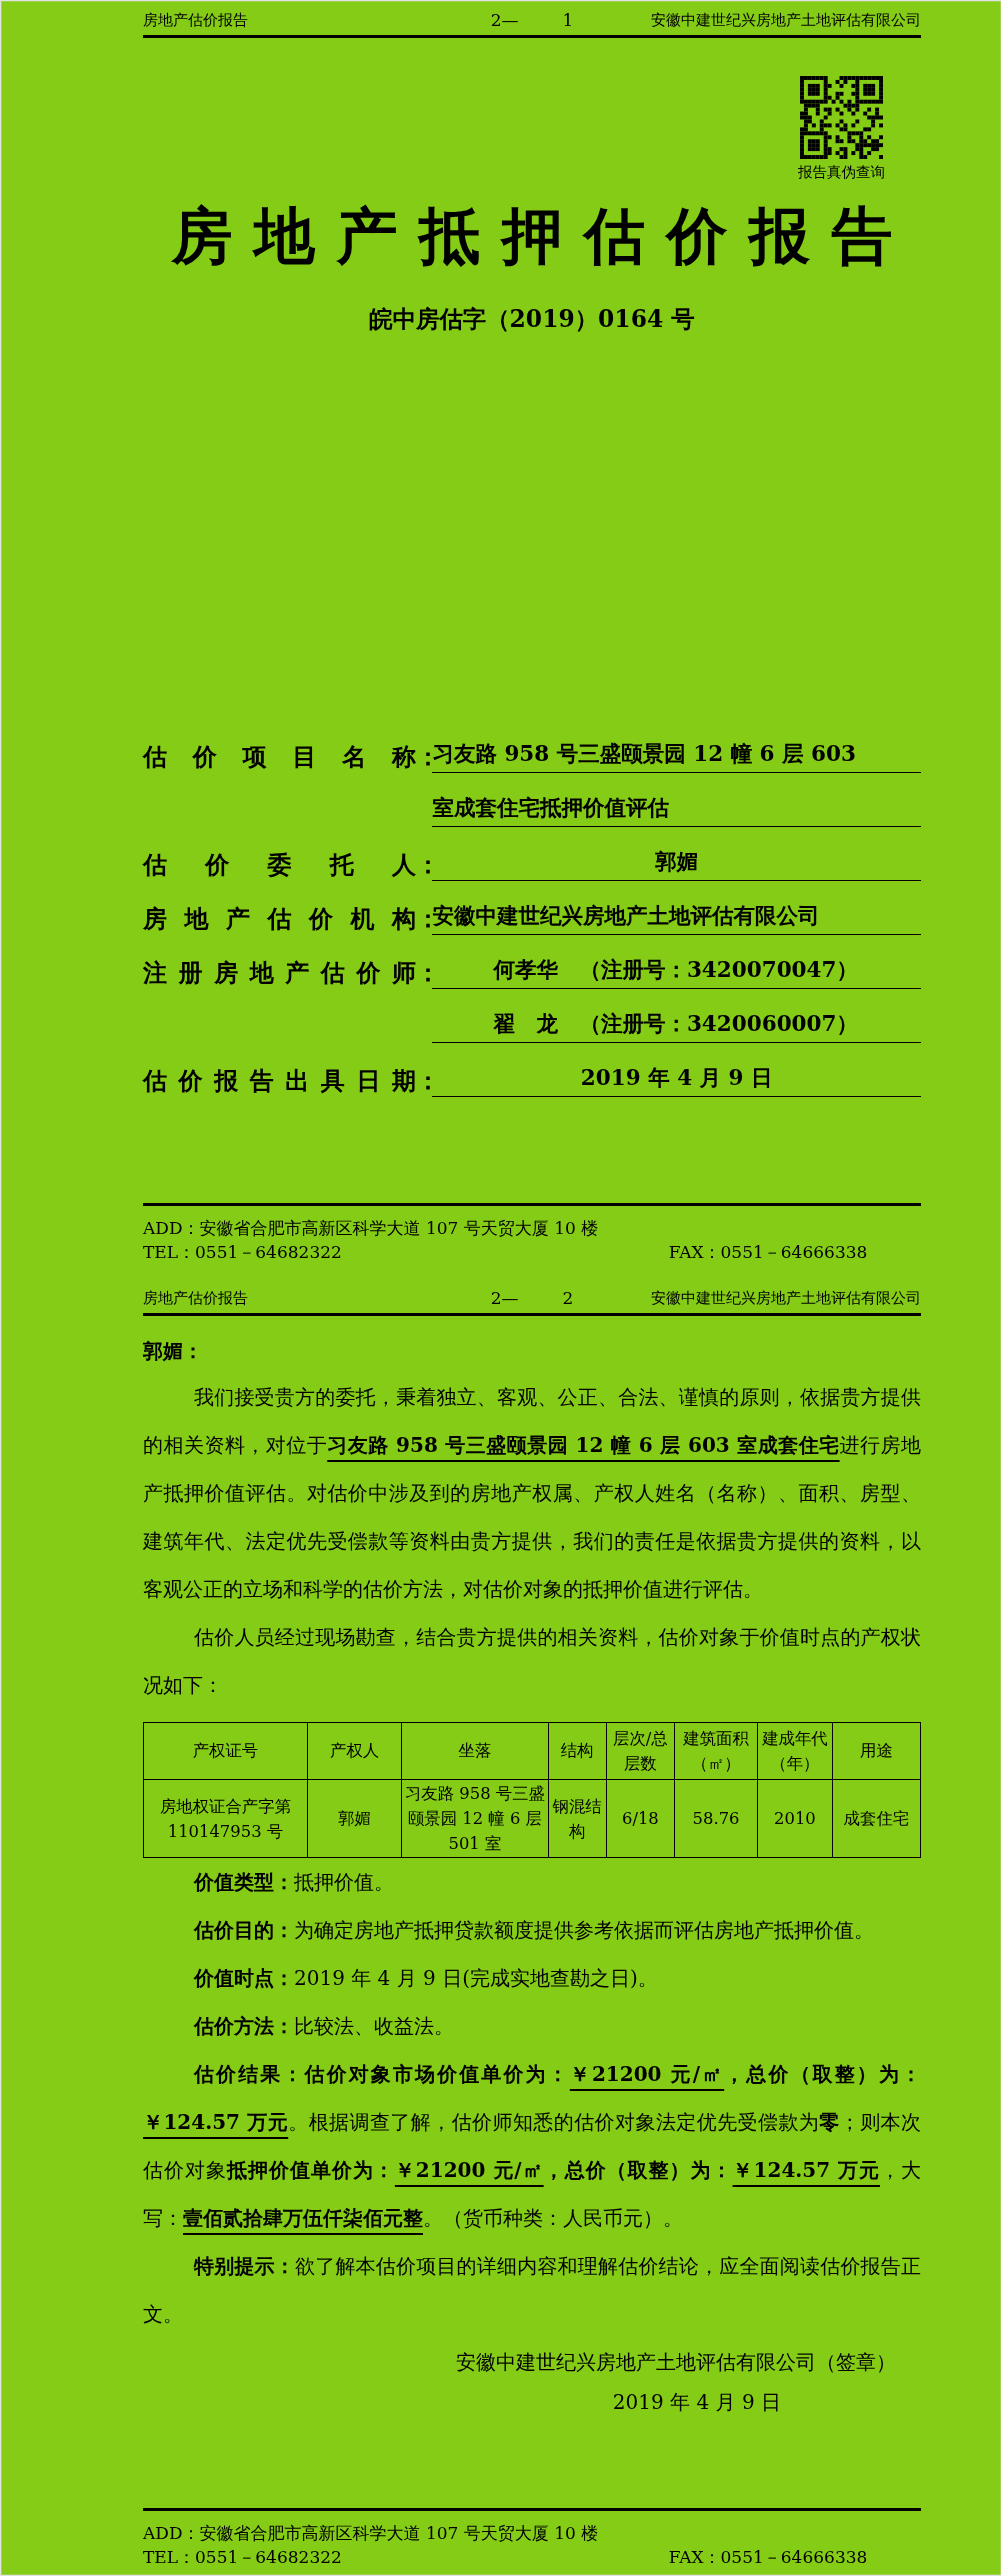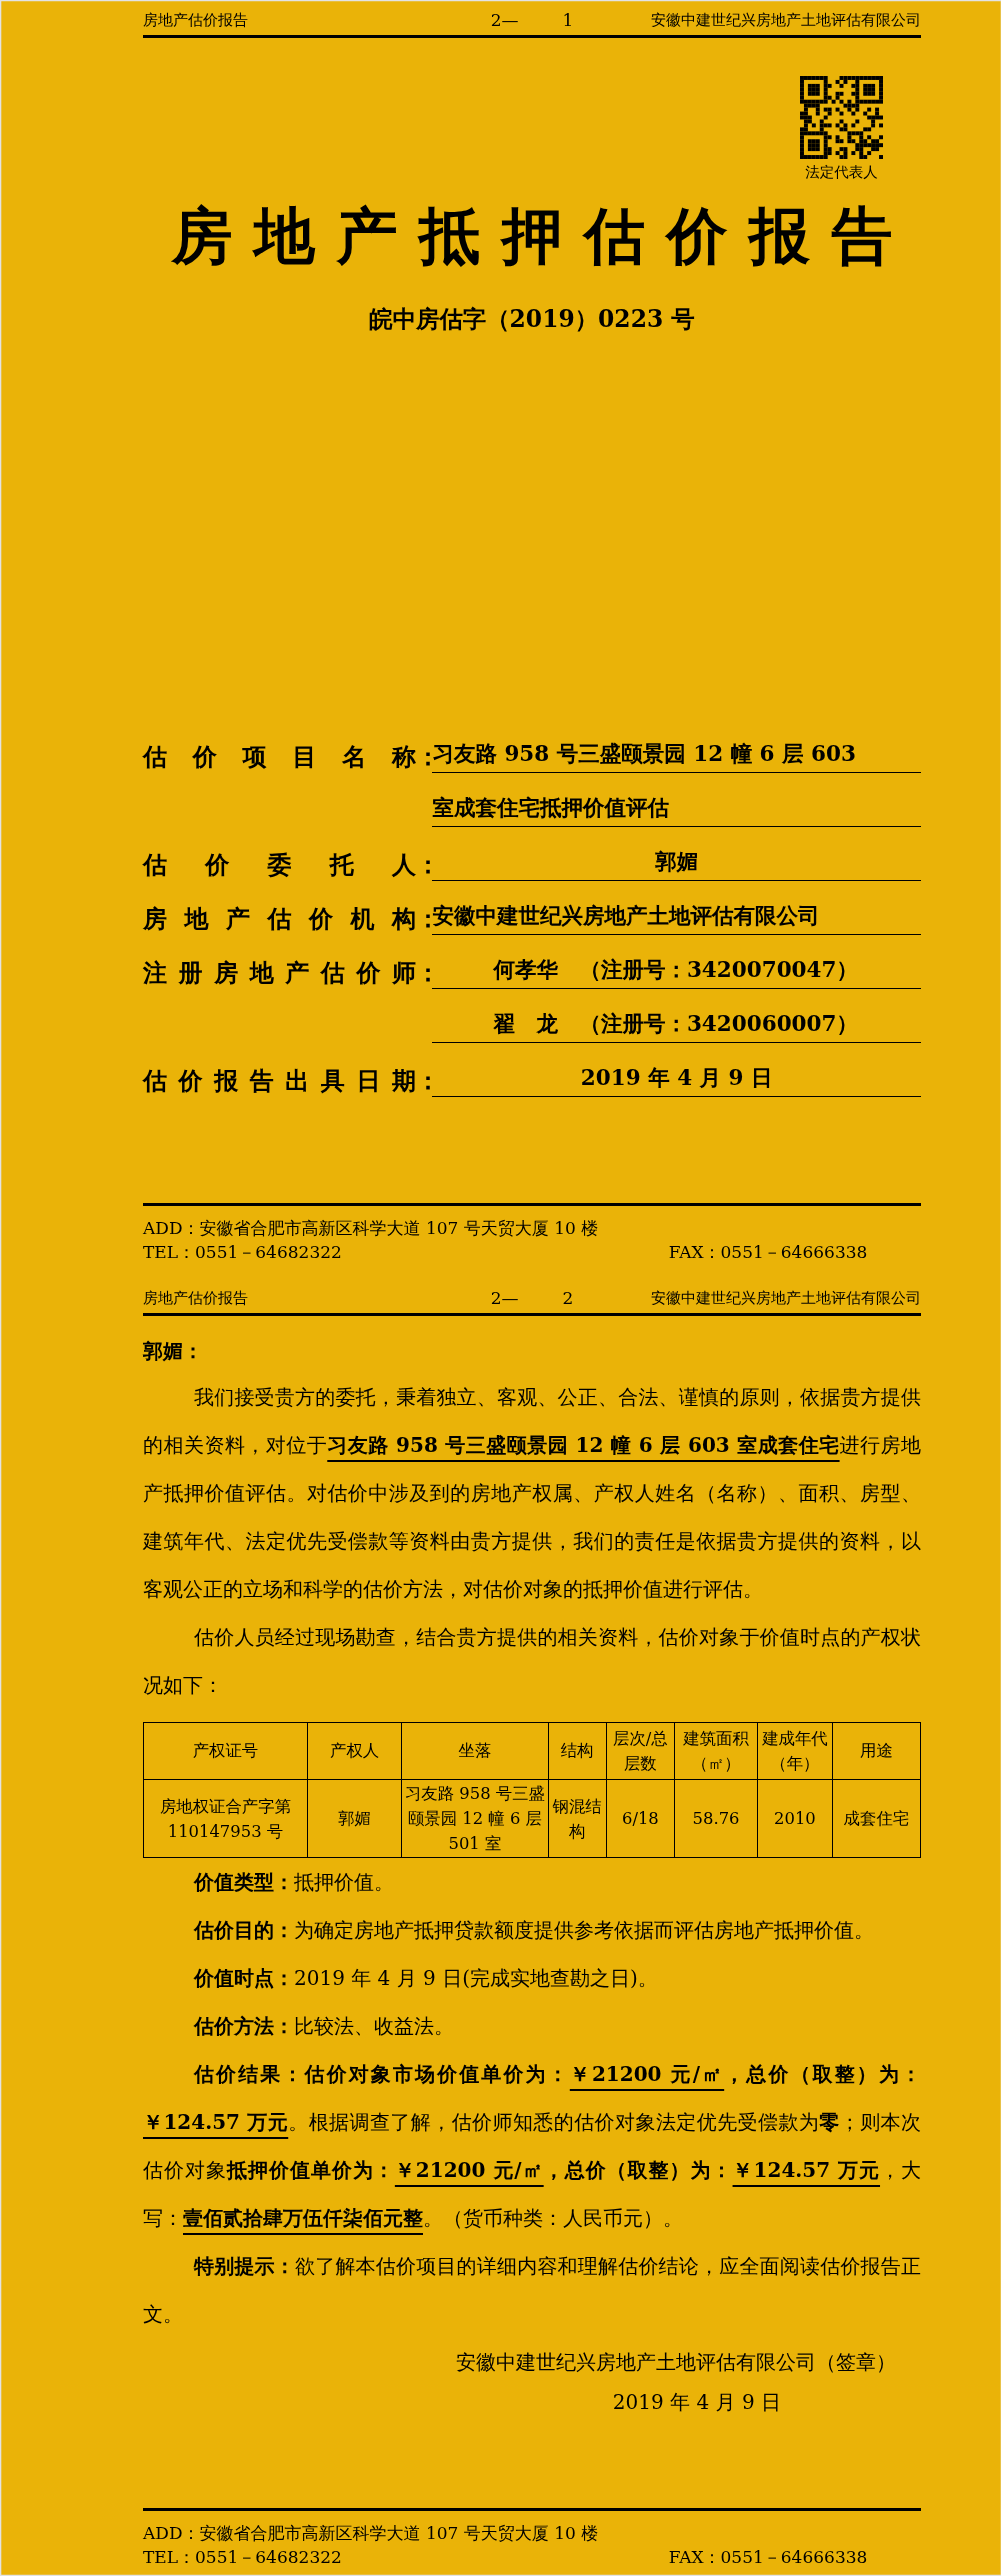--- a/index.html
+++ b/index.html
@@ -1,17 +1,17 @@
 <!DOCTYPE html>
 <html style="font-size:10px"><head>
 <meta charset="utf-8">
 <style>
   html,body{margin:0;padding:0;background:#ffffff;}
   body{font-family:"DejaVu Serif","Liberation Serif",serif;color:#000;}
-  .sheet{position:relative;width:1002px;height:2576px;background:#eab308;overflow:hidden;
+  .sheet{position:relative;width:1002px;height:2576px;background:#84cc16;overflow:hidden;
          box-shadow:inset 0 0 0 1.3px #e3e3e3;}
   .content{width:778px;margin-left:143px;}
 
   
   .runhead{display:flex;align-items:flex-end;font-size:15px;padding-top:10px;}
   .runhead .lz{flex:1;text-align:left;}
   .runhead .cz{flex:0 0 auto;display:flex;gap:44px;font-size:17px;}
   .runhead .rz{flex:1;text-align:right;}
   .rule{height:3.2px;background:#000;margin-top:5px;}
   .footer .rule{margin-top:0;}
@@ -294,25 +294,25 @@
             <rect x="18" y="120" width="6" height="6"></rect>
             <rect x="24" y="120" width="6" height="6"></rect>
             <rect x="30" y="120" width="6" height="6"></rect>
             <rect x="36" y="120" width="6" height="6"></rect>
             <rect x="60" y="120" width="6" height="6"></rect>
             <rect x="66" y="120" width="6" height="6"></rect>
             <rect x="90" y="120" width="6" height="6"></rect>
             <rect x="96" y="120" width="6" height="6"></rect>
             <rect x="120" y="120" width="6" height="6"></rect>
           </svg></div>
-      <div class="qr-caption">法定代表人</div>
+      <div class="qr-caption">报告真伪查询</div>
     </div>
 
     <div class="main-title">房地产抵押估价报告</div>
-    <div class="doc-no">皖中房估字（2019）0223 号</div>
+    <div class="doc-no">皖中房估字（2019）0164 号</div>
 
     <div class="form">
       <div class="frow">
         <span class="flabel">估价项目名称</span>
         <span class="fcolon">：</span>
         <span class="fvalue v-left">习友路 958 号三盛颐景园 12 幢 6 层 603</span>
       </div>
       <div class="frow cont">
         <span class="flabel ghost">估价项目名称</span>
         <span class="fcolon ghost">：</span>

